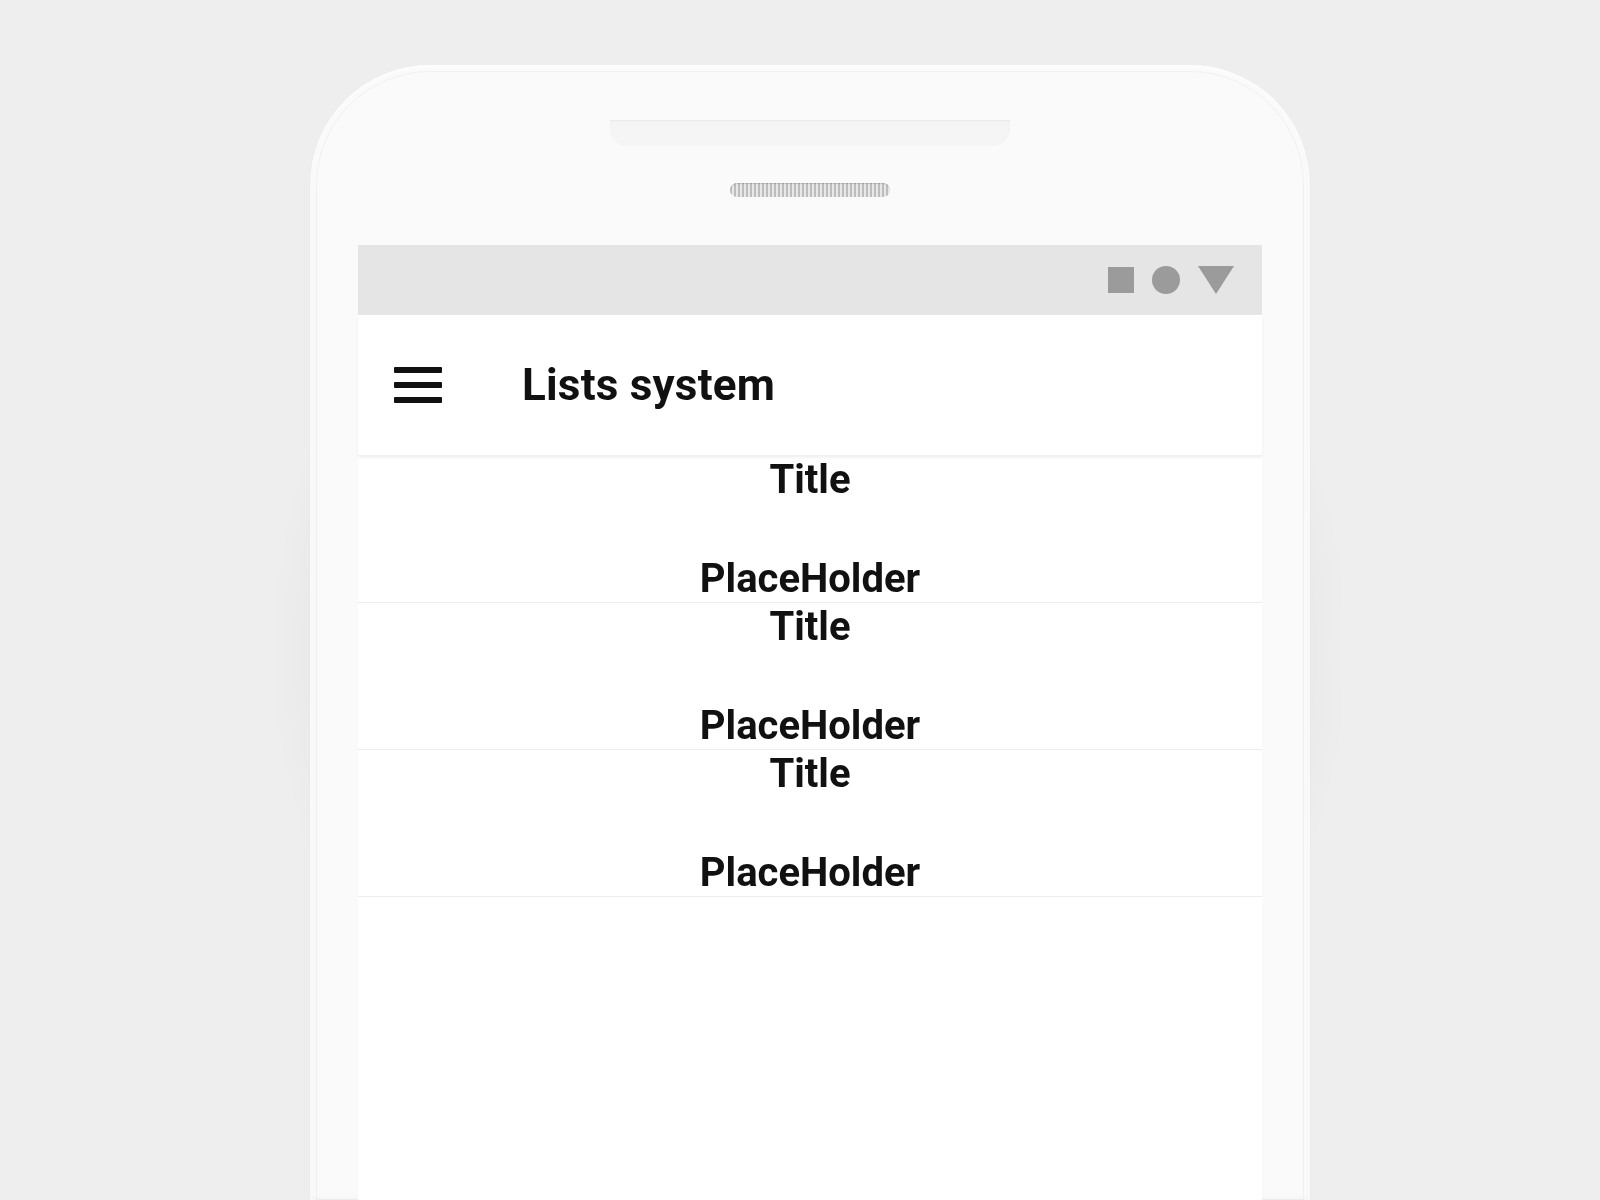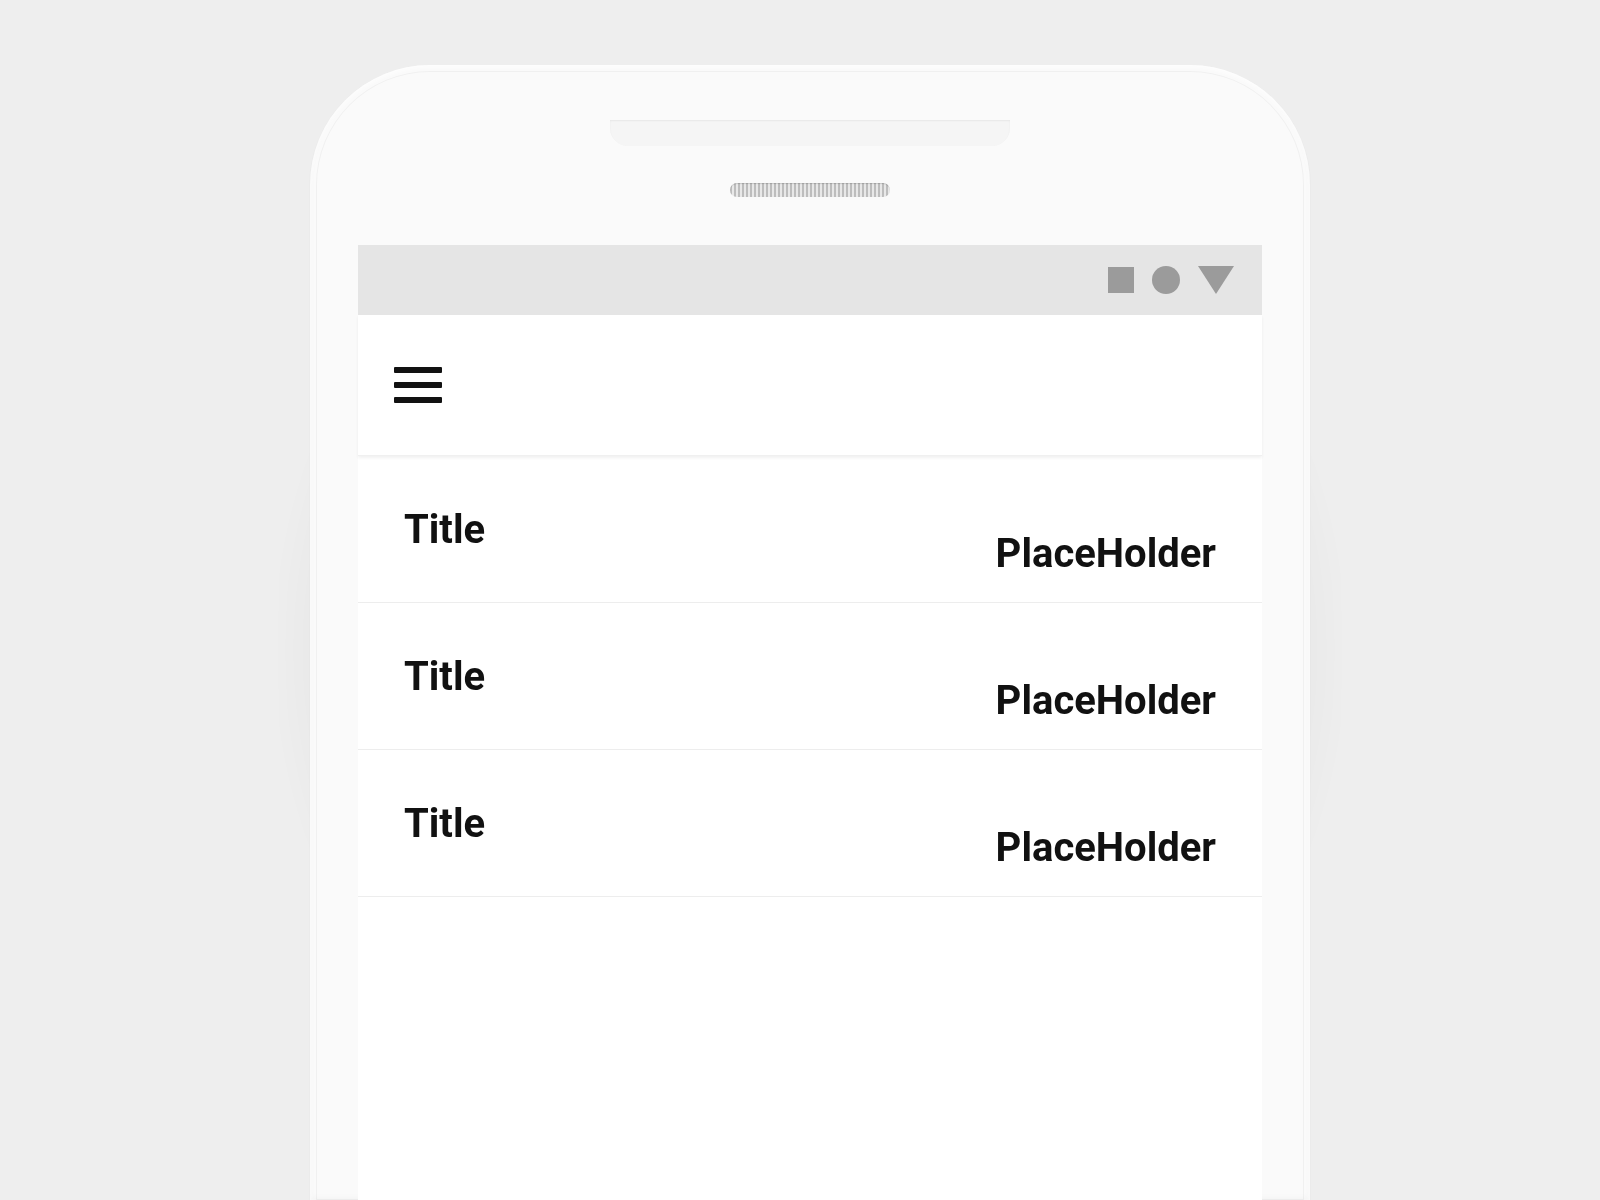--- a/index.html
+++ b/index.html
@@ -168,20 +168,21 @@
     background: #ffffff;
   }
   .list-row {
     display: flex;
     align-items: center;
     justify-content: space-between;
     height: 146px;
     padding: 0 46px 0 46px;
     border-bottom: 1px solid rgba(0,0,0,0.07);
     cursor: pointer;
+    flex-direction: column;
   }
   .list-title {
     font-size: 40px;
     font-weight: 700;
     color: #111111;
   }
   .list-value {
     font-size: 40px;
     font-weight: 700;
     color: #111111;
@@ -207,20 +208,21 @@
         <div class="status-triangle"></div>
       </div>
     </div>
 
     <div class="app-bar">
       <div class="hamburger">
         <span></span>
           <span></span>
           <span></span>
       </div>
+      <div class="app-title">Lists system</div>
     </div>
 
     <div class="list">
       <div class="list-row">
         <div class="list-title">Title</div>
         <div class="list-value">PlaceHolder</div>
       </div>
       <div class="list-row">
         <div class="list-title">Title</div>
         <div class="list-value">PlaceHolder</div>

